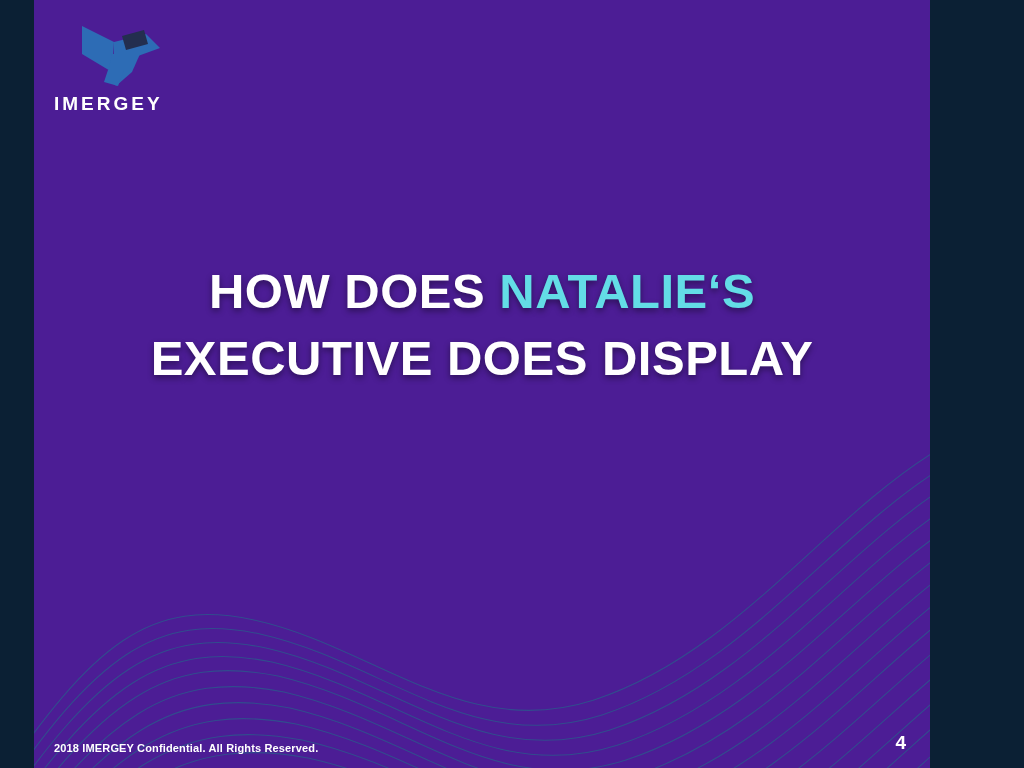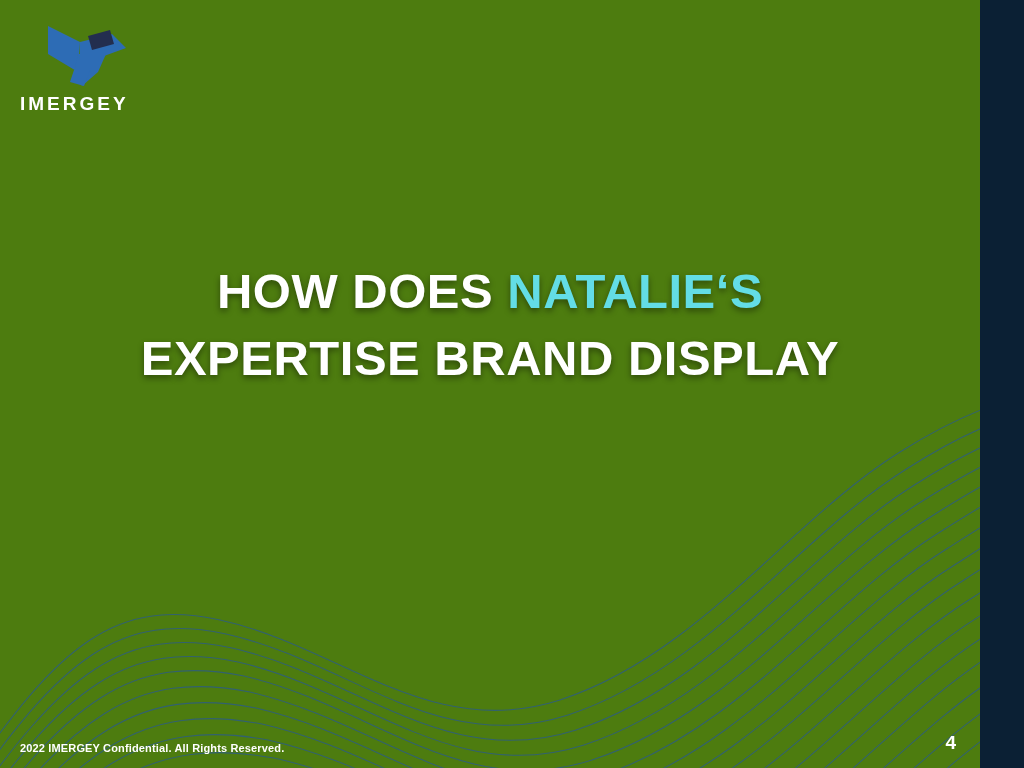--- a/index.html
+++ b/index.html
@@ -7,23 +7,24 @@
 
   html, body {
     width:1024px; height:768px;
     background:#0b2034;
     font-family:"Liberation Sans", sans-serif;
     overflow:hidden;
   }
 
   .slide {
     position:relative;
-    width:980px; height:768px;
-    background:#4d7c0f;
+    width:896px; height:768px;
+    background:#4c1d95;
     overflow:hidden;
+    margin-left:34px;
   }
 
   
   .wave-layer {
     position:absolute;
     left:0; top:0;
     width:1024px; height:768px;
     pointer-events:none;
   }
 
@@ -121,20 +122,20 @@
 
       <polygon points="38,34 66,34 58,52 42,66 34,52" fill="#2d6cb5"></polygon>
 
       <polygon points="34,50 50,50 44,66 30,62" fill="#2d6cb5"></polygon>
     </svg>
     <span class="logo-wordmark">IMERGEY</span>
   </div>
 
   <div class="headline">
     <span class="ln"><span class="t-white">HOW DOES </span><span class="t-cyan">NATALIE‘S</span></span>
-    <span class="ln t-white">EXPERTISE BRAND DISPLAY</span>
+    <span class="ln t-white">EXECUTIVE DOES DISPLAY</span>
   </div>
 
-  <div class="footer-note">2022 IMERGEY Confidential. All Rights Reserved.</div>
+  <div class="footer-note">2018 IMERGEY Confidential. All Rights Reserved.</div>
 
   <div class="page-number">4</div>
 
 </div>
 
 </body></html>

